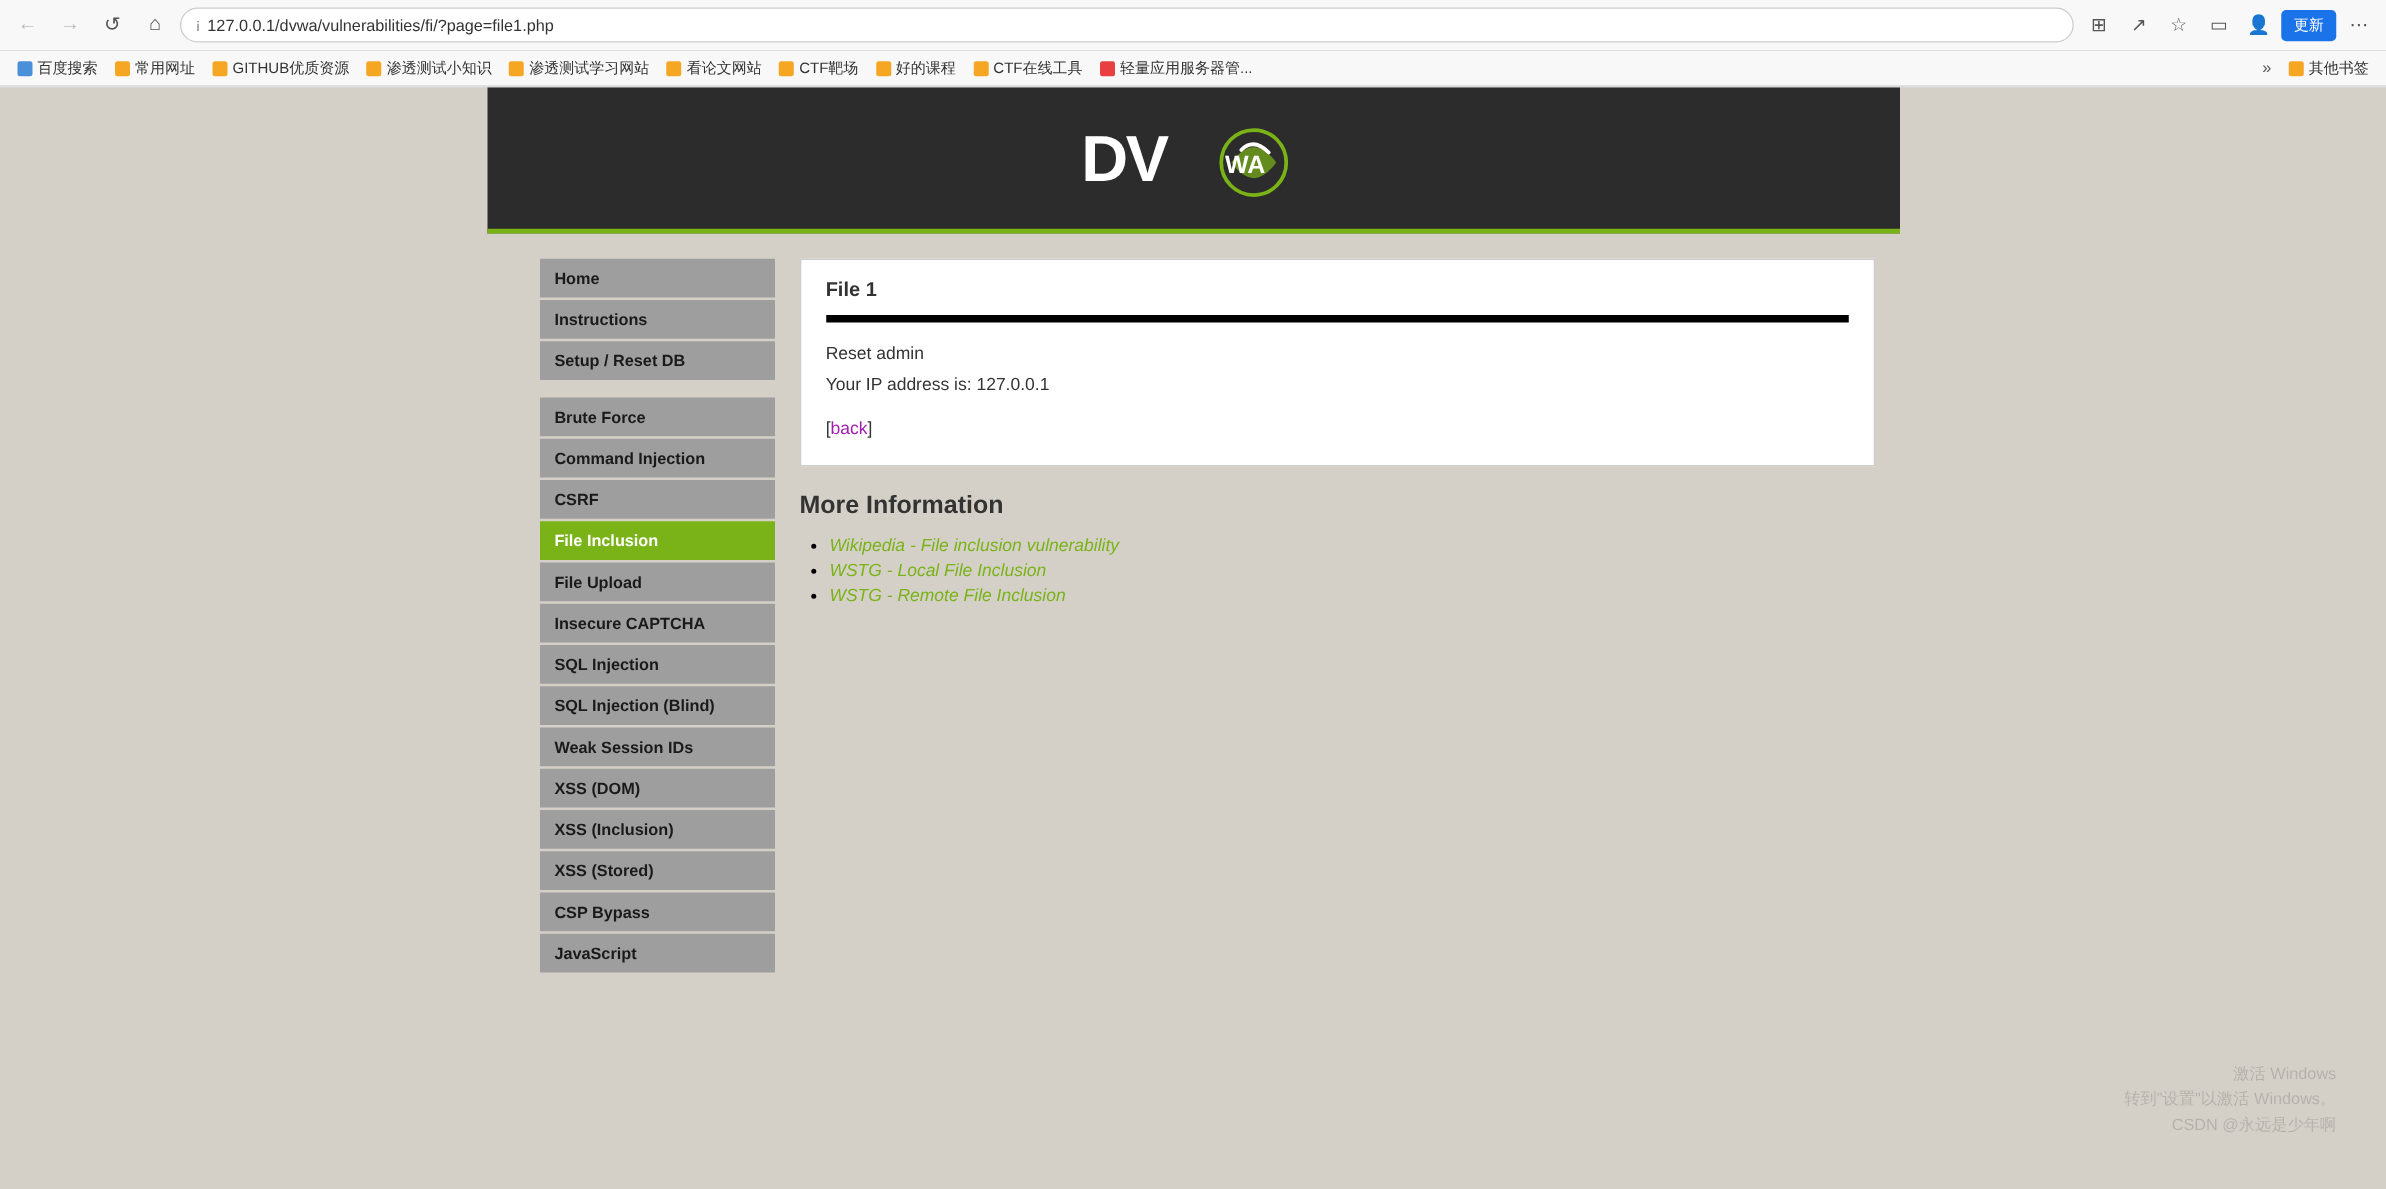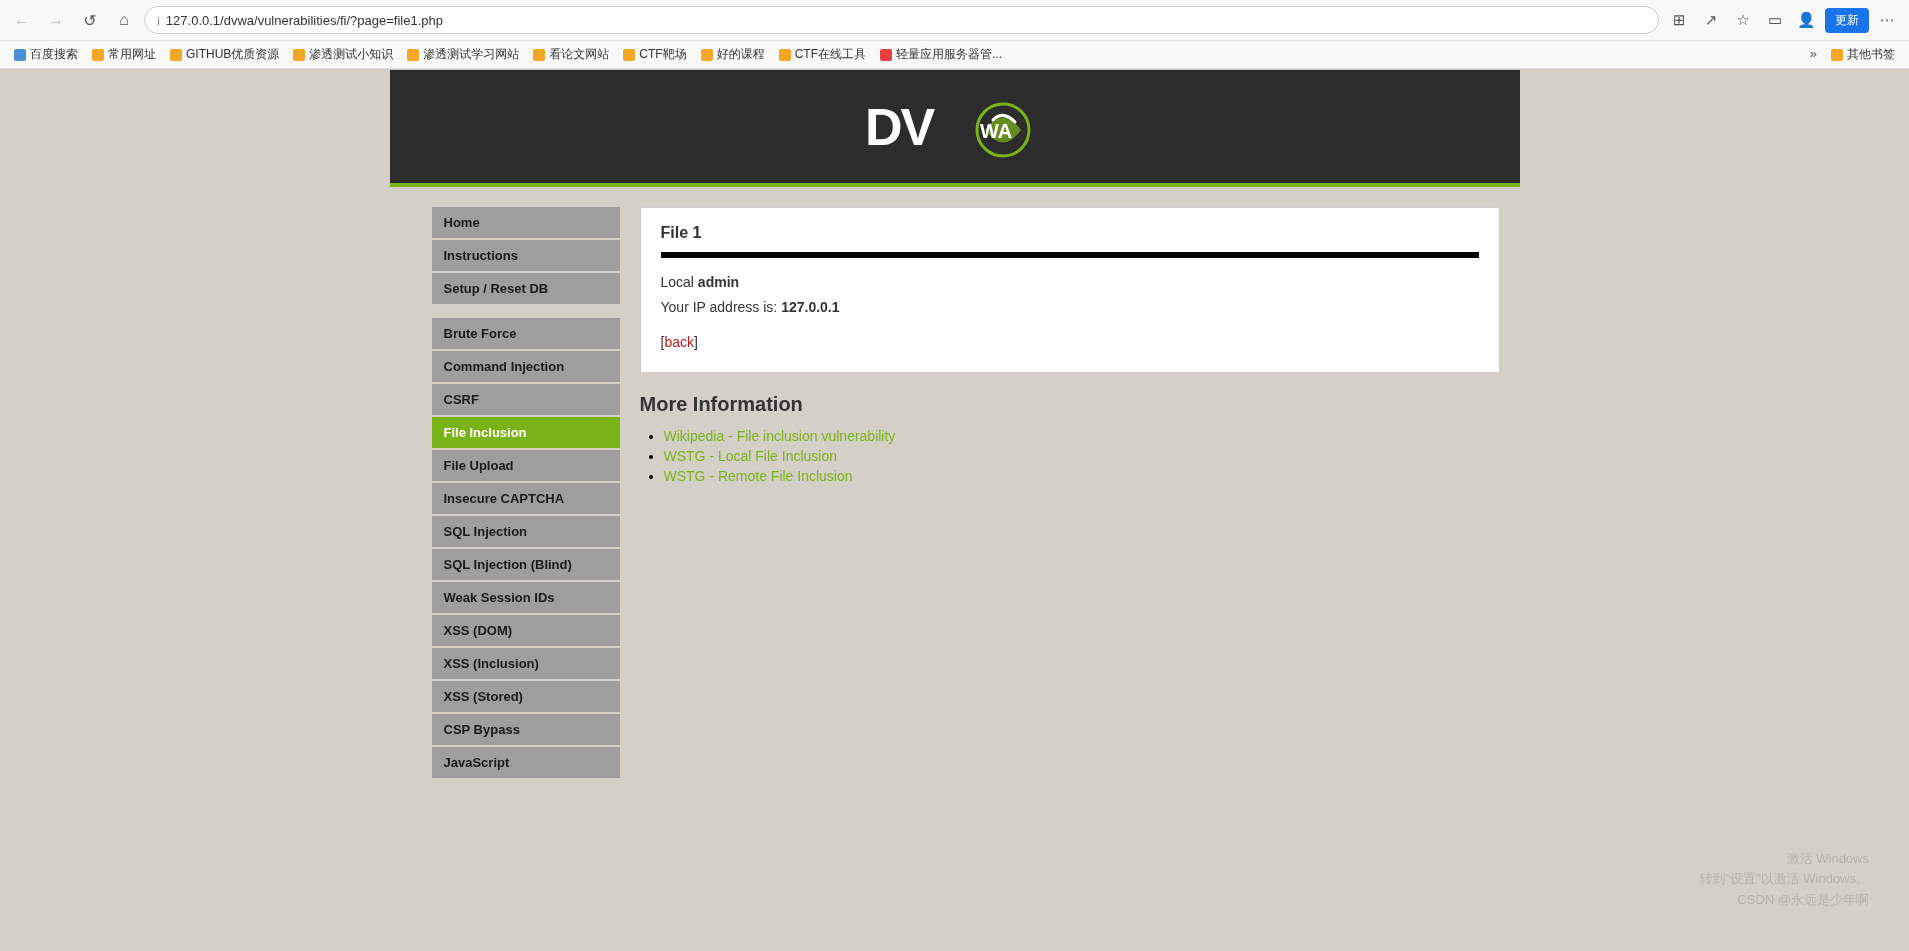--- a/index.html
+++ b/index.html
@@ -175,36 +175,37 @@
       color: #333;
       padding-bottom: 10px;
       border-bottom: 6px solid #000000;
       margin-bottom: 12px;
     }
     .file-box-body {
       font-size: 14px;
       color: #333;
       line-height: 1.8;
     }
-    .file-box-body strong { font-weight: bold; }
+    .file-box-body strong { font-weight: normal; }
     .file-box-link {
-      color: #b91c1c;
+      color: #a21caf;
       text-decoration: none;
     }
 
     
     .more-info-title {
       font-size: 20px;
       font-weight: bold;
       color: #333;
       margin-bottom: 12px;
     }
     .more-info-list {
       list-style: disc;
       padding-left: 24px;
+      font-style: italic;
     }
     .more-info-list li {
       margin-bottom: 4px;
     }
     .more-info-list a {
       color: #7ab317;
       text-decoration: none;
       font-size: 14px;
     }
 
@@ -335,21 +336,21 @@
       <a class="sidebar-item">CSP Bypass</a>
       <a class="sidebar-item">JavaScript</a>
     </div>
 
     <div class="main-content">
 
       <div class="file-box">
         <div class="file-box-title">File 1</div>
         <div class="file-box-body">
           <div>
-            <span>Local </span><strong>admin</strong>
+            <span>Reset </span><strong>admin</strong>
           </div>
           <div>
             <span>Your IP address is: </span><strong>127.0.0.1</strong>
           </div>
           <div style="margin-top:10px;">
             <span>[</span><a href="#" class="file-box-link">back</a><span>]</span>
           </div>
         </div>
       </div>
 

